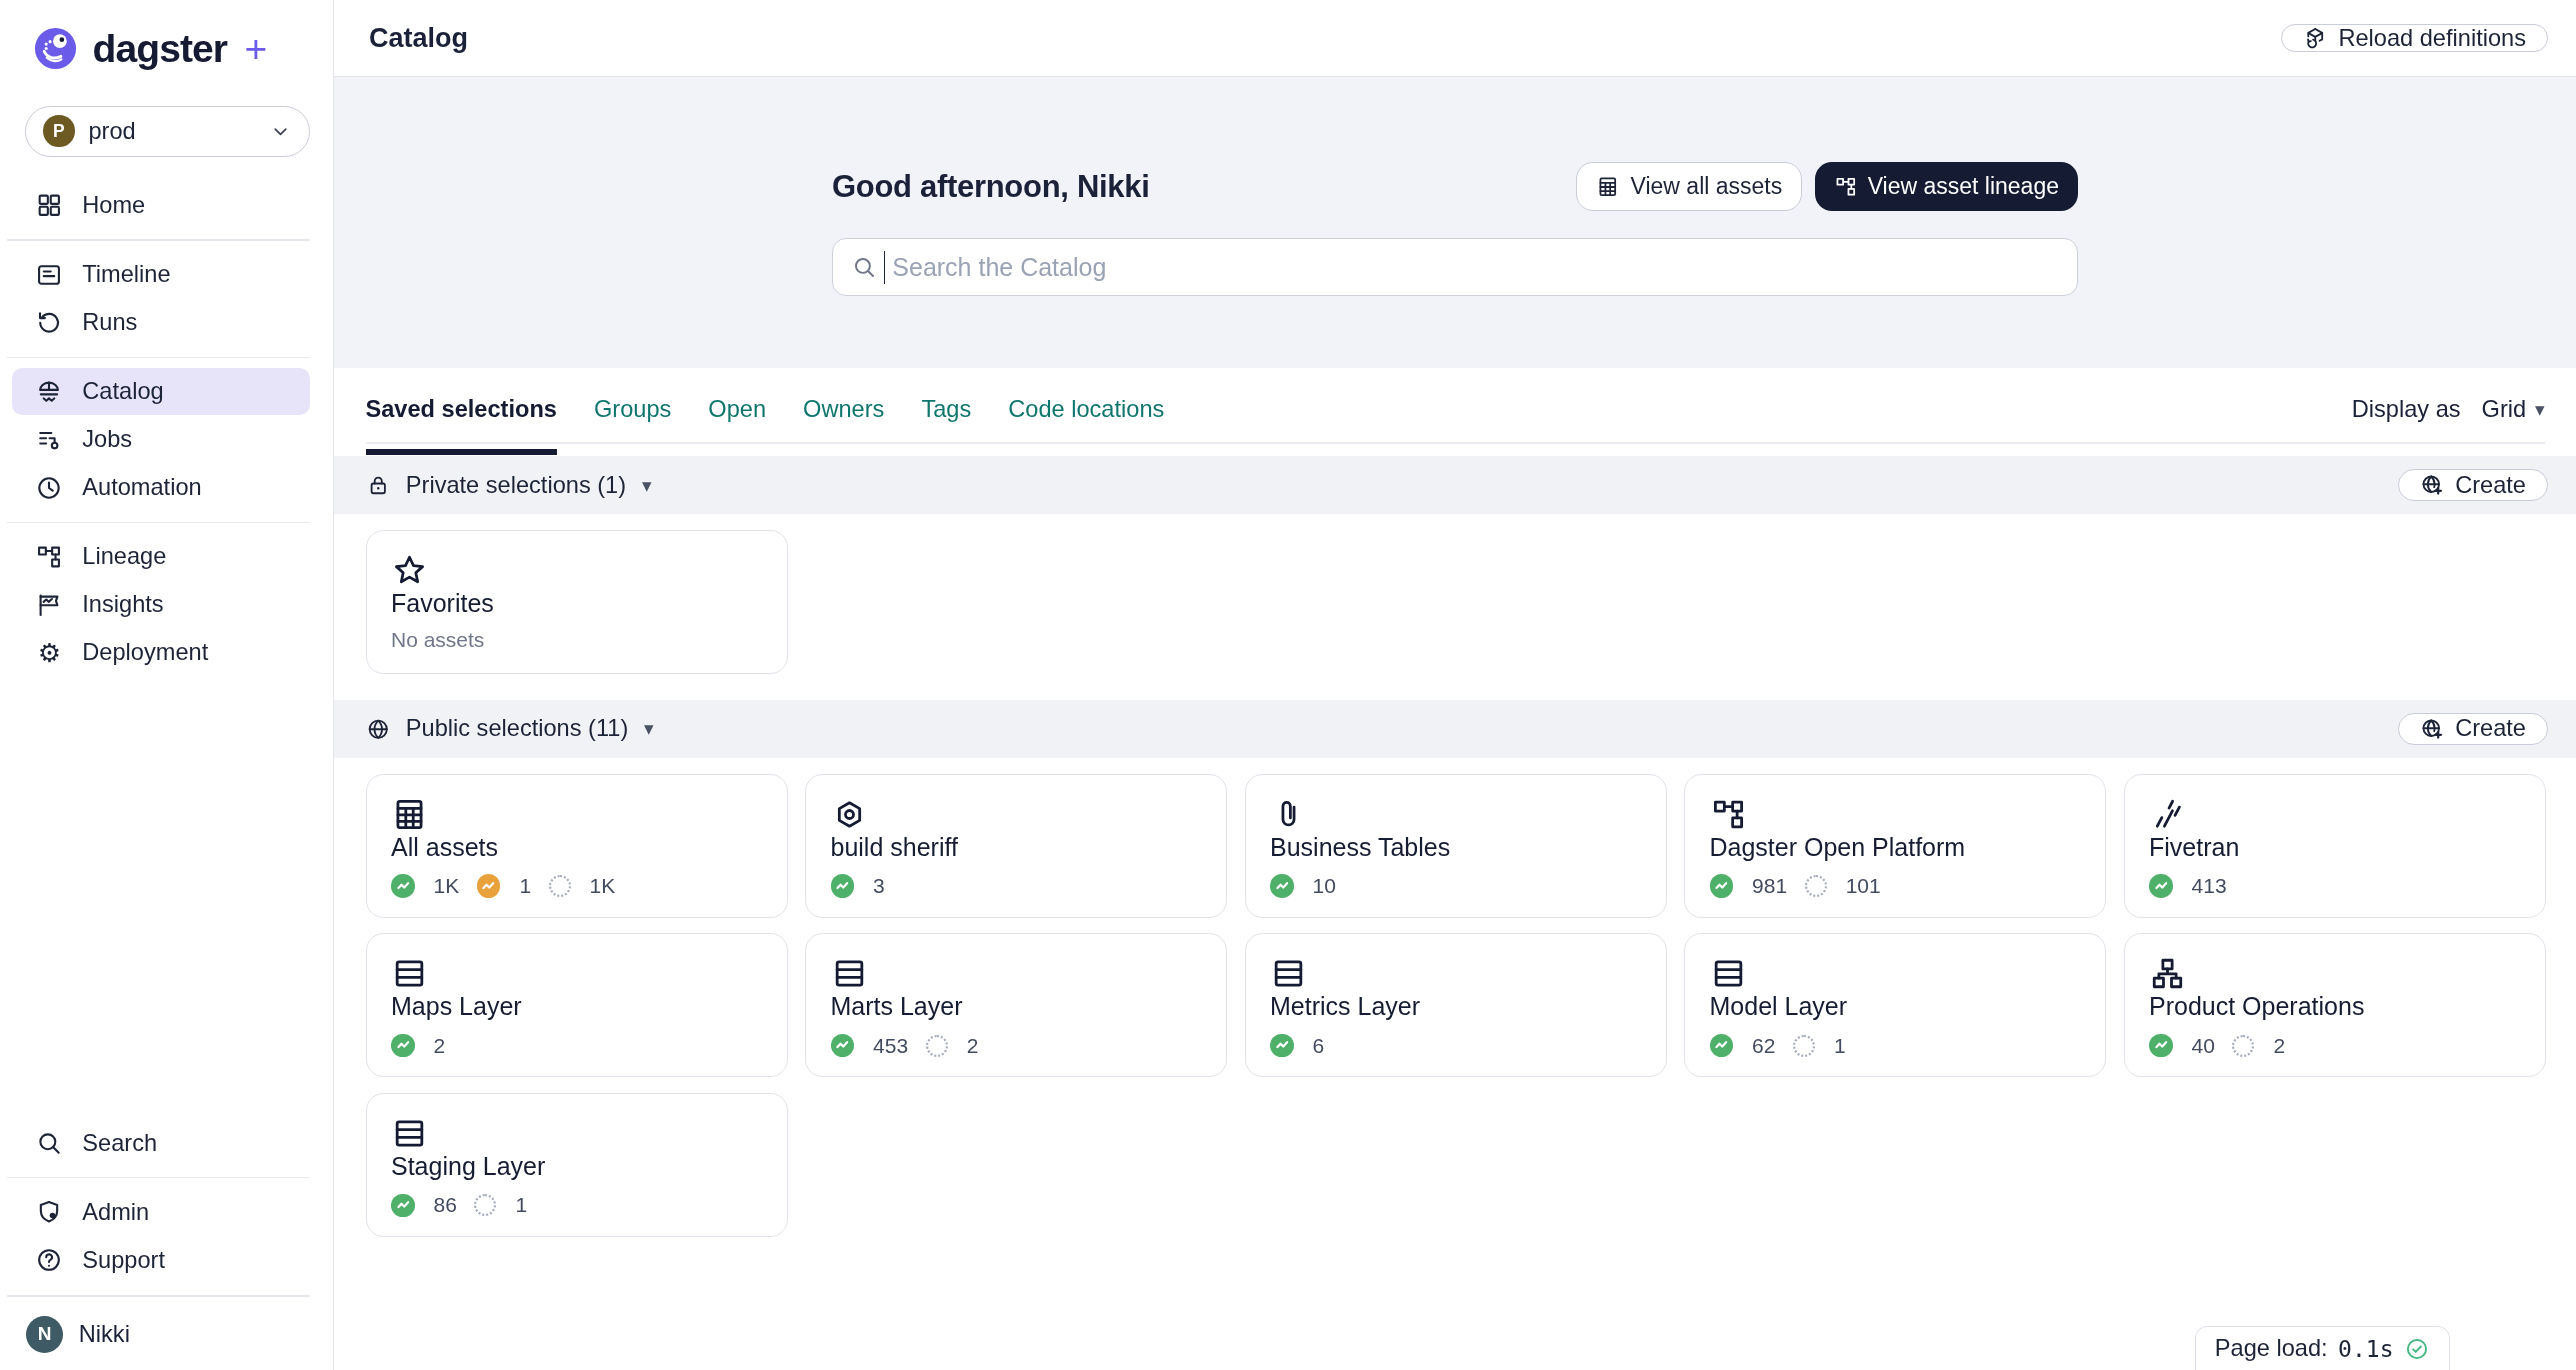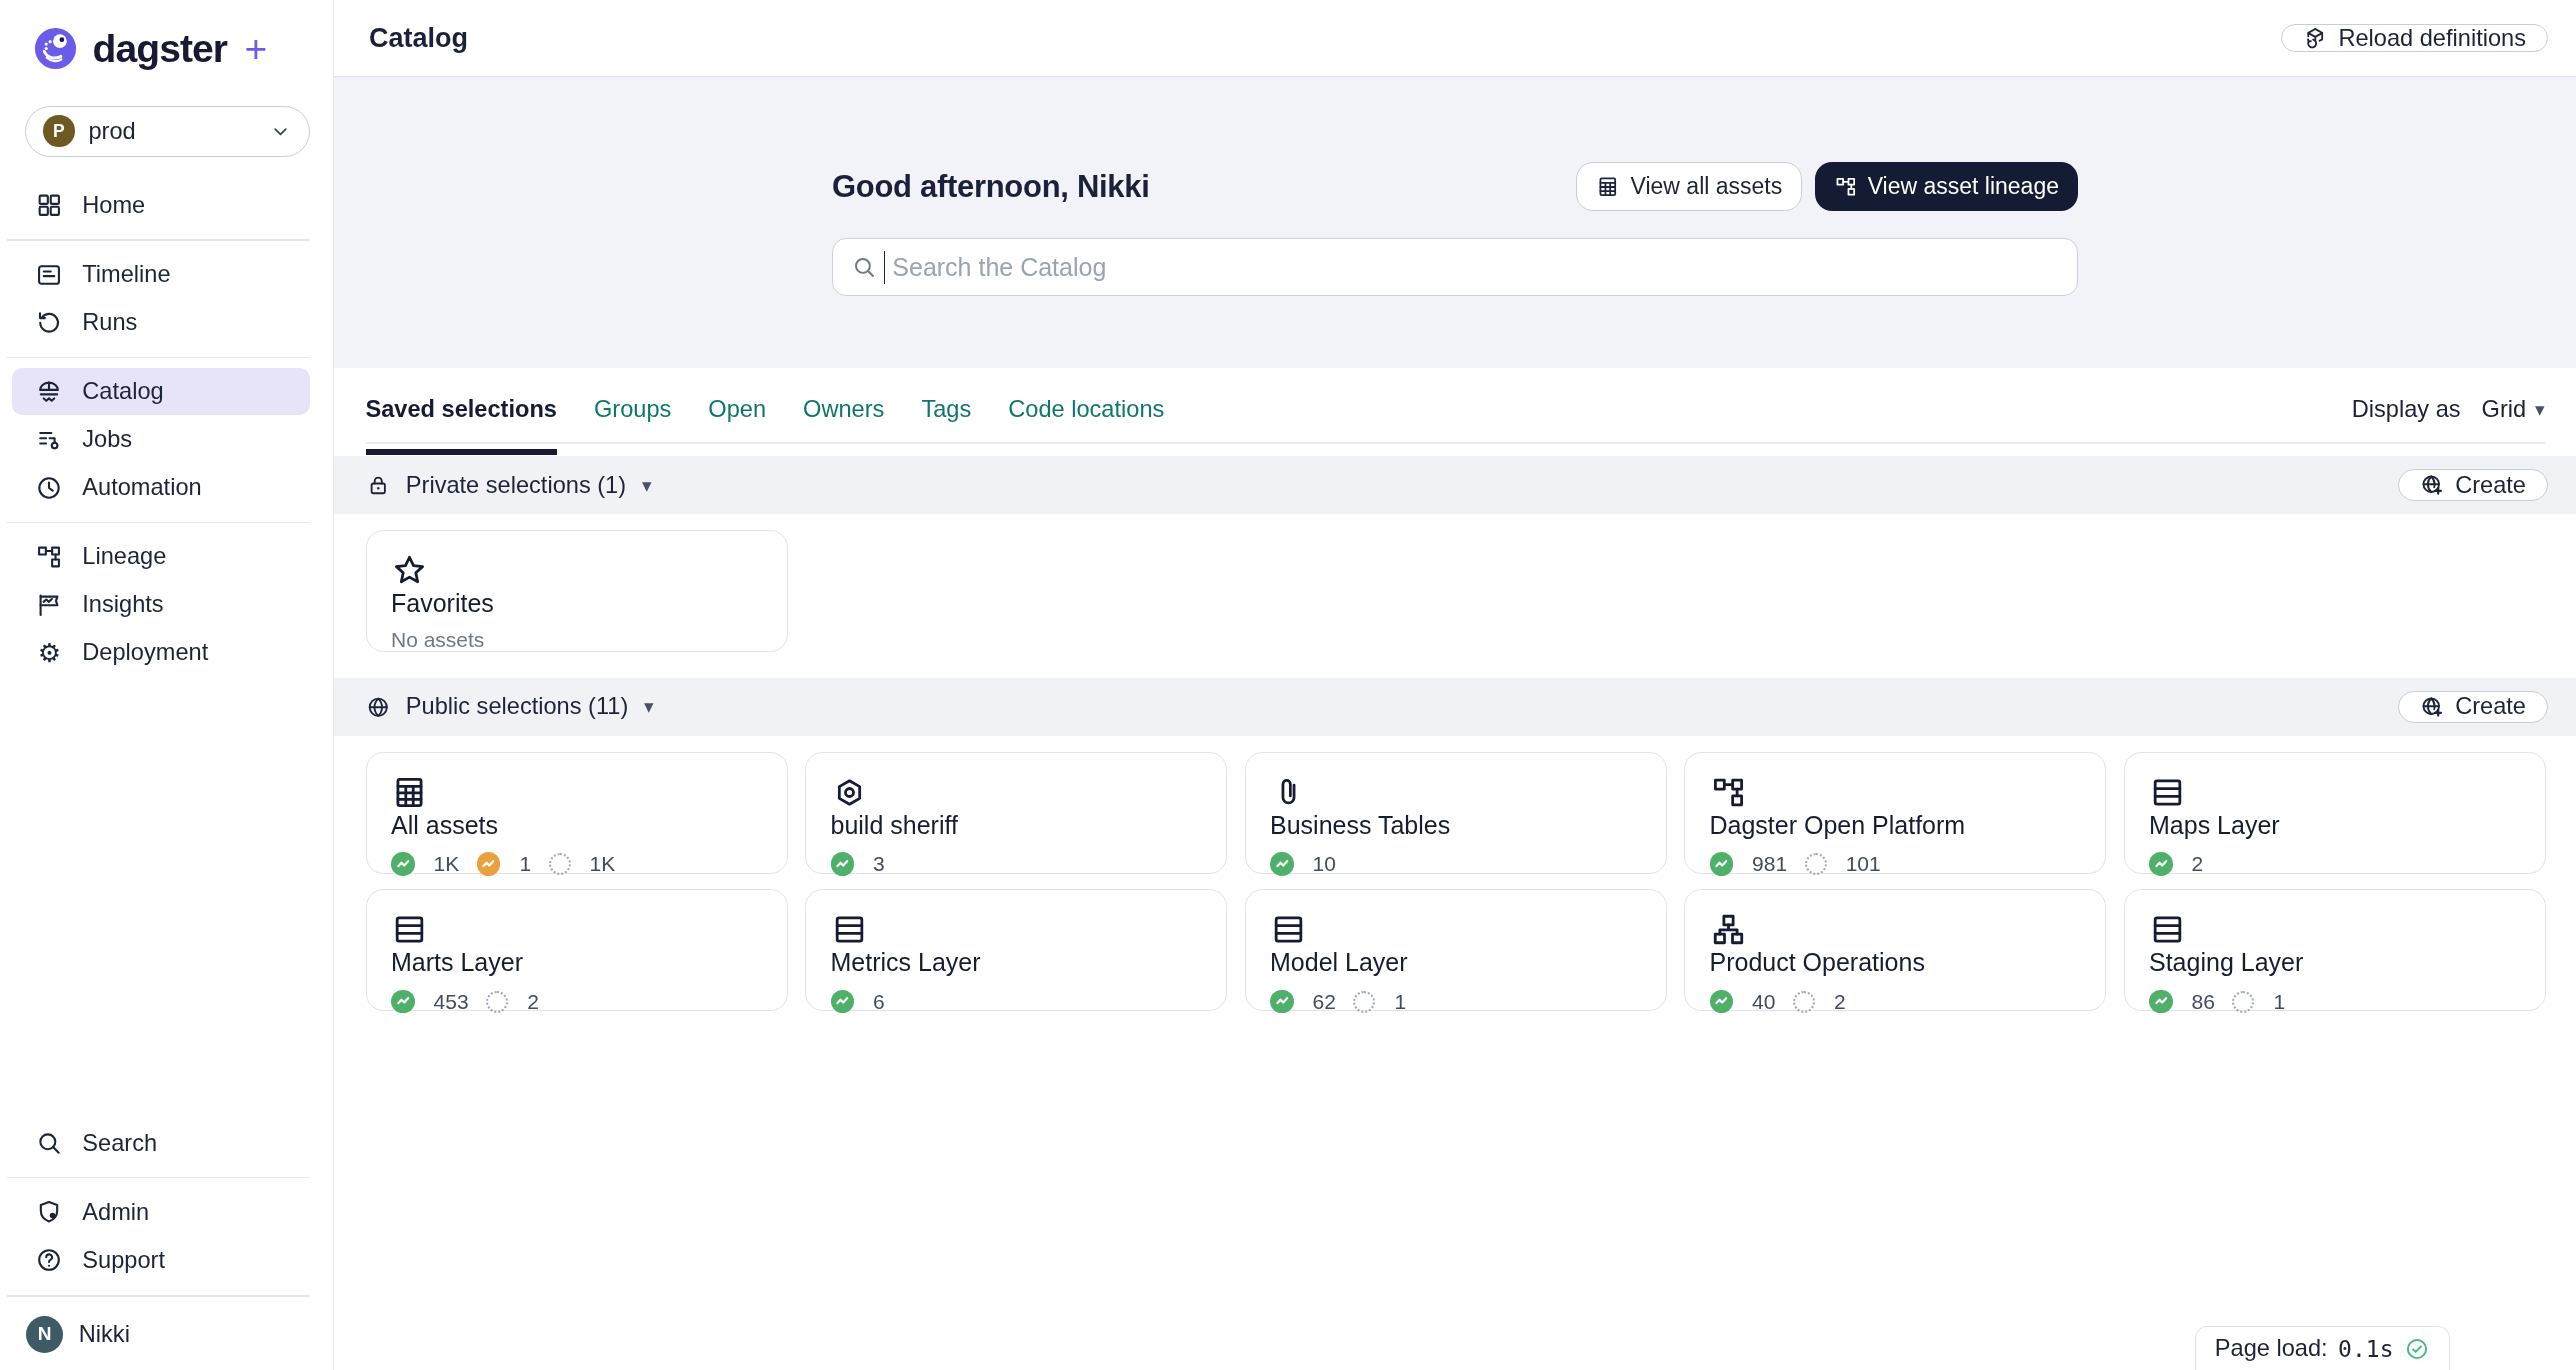--- a/index.html
+++ b/index.html
@@ -69,21 +69,21 @@
   .display-as{display:flex;align-items:center;gap:21px;font-size:23.6px;margin-bottom:5.3px}
   .display-as .dd{display:inline-flex;align-items:center;gap:8.8px;font-size:23.6px}
   .dd-caret,.band-caret{font-size:19px;color:#4a5165}
 
   .content{flex:1;overflow:hidden;background:#fff}
   .band{height:58px;background:var(--band-bg);display:flex;align-items:center;justify-content:space-between;padding:0 28px 0 31.5px}
   .band-title{display:flex;align-items:center;gap:15.8px;font-size:23.6px;font-weight:500;color:#1d2438}
   .band-ico{width:24.5px;height:24.5px}
   .band .create-btn{height:32px;border-radius:21px;background:#fff}
   .cards{display:grid;grid-template-columns:repeat(5,422px);gap:15.8px 17.5px;padding:15.8px 31.5px 26px}
-  .card{height:122px;background:#fff;border:1.3px solid var(--card-border);border-radius:17.5px;padding:21px 24.5px;display:flex;flex-direction:column}
+  .card{height:144px;background:#fff;border:1.3px solid var(--card-border);border-radius:17.5px;padding:21px 24.5px;display:flex;flex-direction:column}
   .card-ico{width:37px;height:37px;color:#141b33}
   .card-title{margin-top:auto;font-size:25px;color:#161d33}
   .card-sub{margin-top:10.5px;font-size:21px;color:var(--muted)}
   .badges{margin-top:12.3px;display:flex;align-items:center;gap:17.5px}
   .badge{display:inline-flex;align-items:center;gap:19px}
   .dot{width:23.6px;height:23.6px;border-radius:50%;display:inline-flex;align-items:center;justify-content:center}
   .dot svg{width:16.6px;height:16.6px;fill:none}
   .dot.success{background:var(--success-green)}
   .dot.warning{background:var(--warning-orange)}
   .dot-empty{width:22px;height:22px;border-radius:50%;border:2.6px dotted #a3aabc}
@@ -480,20 +480,41 @@
                 <span class="count">981</span>
               </span>
               <span class="badge">
                 <span class="dot-empty"></span>
                 <span class="count">101</span>
               </span>
             </div>
           </div>
           <div class="card">
             <span class="icon card-ico">
+              <svg viewBox="0 0 24 24" stroke-width="2.6">
+                <path d="M5.4 19.6l2.9-5.6"></path>
+                <path d="M10 19.6L15.2 9.6"></path>
+                <path d="M13 7.8l2.3-4.4"></path>
+                <path d="M16.9 12.6l2.8-5.4"></path>
+              </svg>
+            </span>
+            <div class="card-title">Fivetran</div>
+            <div class="badges">
+              <span class="badge">
+                <span class="dot success">
+                  <svg viewBox="0 0 24 24" stroke="#ffffff" stroke-width="3.2" fill="none" stroke-linecap="round" stroke-linejoin="round">
+                    <path d="M5 14.6l4.4-4.8 4 3.9 5.6-6.2"></path>
+                  </svg>
+                </span>
+                <span class="count">413</span>
+              </span>
+            </div>
+          </div>
+          <div class="card">
+            <span class="icon card-ico">
               <svg viewBox="0 0 24 24">
                 <rect x="4" y="4.5" width="16" height="15" rx="1.2"></rect>
                 <path d="M4 9.5h16M4 14.5h16"></path>
               </svg>
             </span>
             <div class="card-title">Maps Layer</div>
             <div class="badges">
               <span class="badge">
                 <span class="dot success">
                   <svg viewBox="0 0 24 24" stroke="#ffffff" stroke-width="3.2" fill="none" stroke-linecap="round" stroke-linejoin="round">

